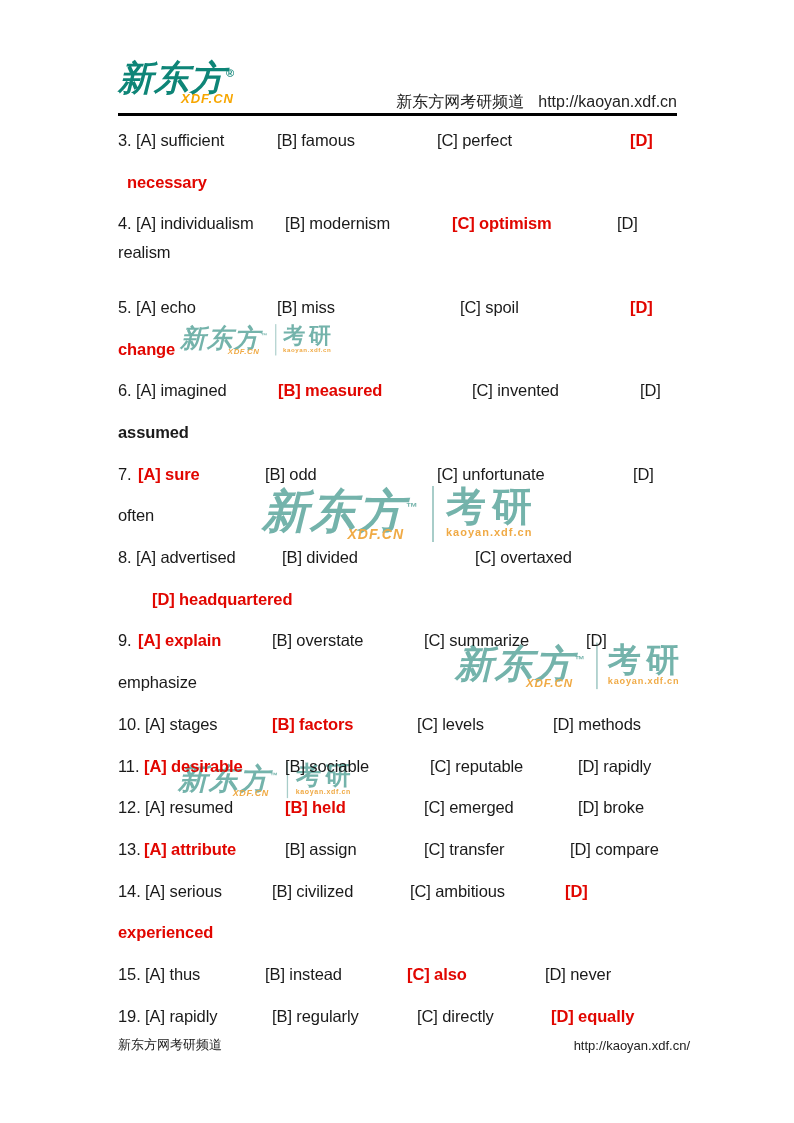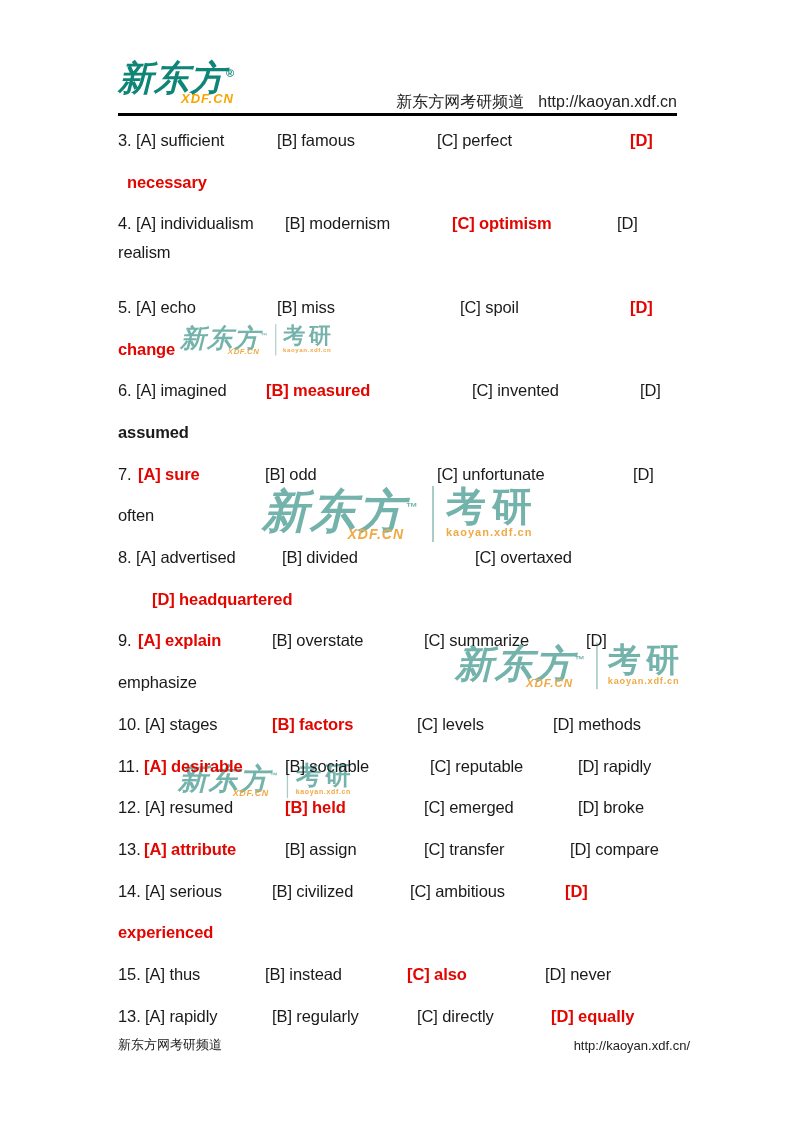--- a/index.html
+++ b/index.html
@@ -160,21 +160,21 @@
         <span class="seg" style="left: 118px;">5. [A] echo</span>
         <span class="seg" style="left: 277px;">[B] miss</span>
         <span class="seg" style="left: 460px;">[C] spoil</span>
         <span class="seg red" style="left: 630px;">[D]</span>
       </div>
       <div class="line" style="top: 336.5px;">
         <span class="seg red" style="left: 118px;">change</span>
       </div>
       <div class="line" style="top: 378.2px;">
         <span class="seg" style="left: 118px;">6. [A] imagined</span>
-        <span class="seg red" style="left: 266px;">[B] measured</span>
+        <span class="seg red" style="left: 278px;">[B] measured</span>
         <span class="seg" style="left: 472px;">[C] invented</span>
         <span class="seg" style="left: 640px;">[D]</span>
       </div>
       <div class="line" style="top: 419.9px;">
         <span class="seg" style="left: 118px; font-weight: bold;">assumed</span>
       </div>
       <div class="line" style="top: 461.6px;">
         <span class="seg" style="left: 118px;">7.</span>
         <span class="seg red" style="left: 138px;">[A] sure</span>
         <span class="seg" style="left: 265px;">[B] odd</span>
@@ -237,21 +237,21 @@
       <div class="line" style="top: 920.3px;">
         <span class="seg red" style="left: 118px;">experienced</span>
       </div>
       <div class="line" style="top: 962px;">
         <span class="seg" style="left: 118px;">15. [A] thus</span>
         <span class="seg" style="left: 265px;">[B] instead</span>
         <span class="seg red" style="left: 407px;">[C] also</span>
         <span class="seg" style="left: 545px;">[D] never</span>
       </div>
       <div class="line" style="top: 1003.7px;">
-        <span class="seg" style="left: 118px;">13. [A] rapidly</span>
+        <span class="seg" style="left: 118px;">19. [A] rapidly</span>
         <span class="seg" style="left: 272px;">[B] regularly</span>
         <span class="seg" style="left: 417px;">[C] directly</span>
         <span class="seg red" style="left: 551px;">[D] equally</span>
       </div>
     </div>
 
   <div class="footer-left">新东方网考研频道</div>
   <div class="footer-right">http://kaoyan.xdf.cn/</div>
 
 </div>

